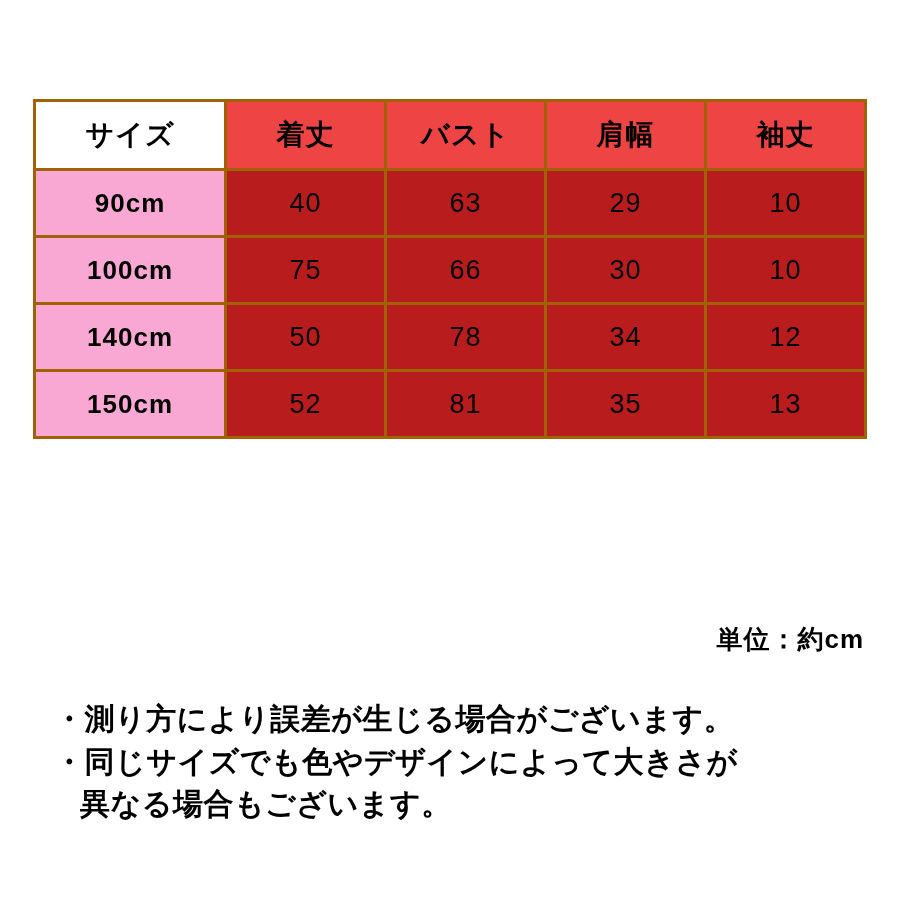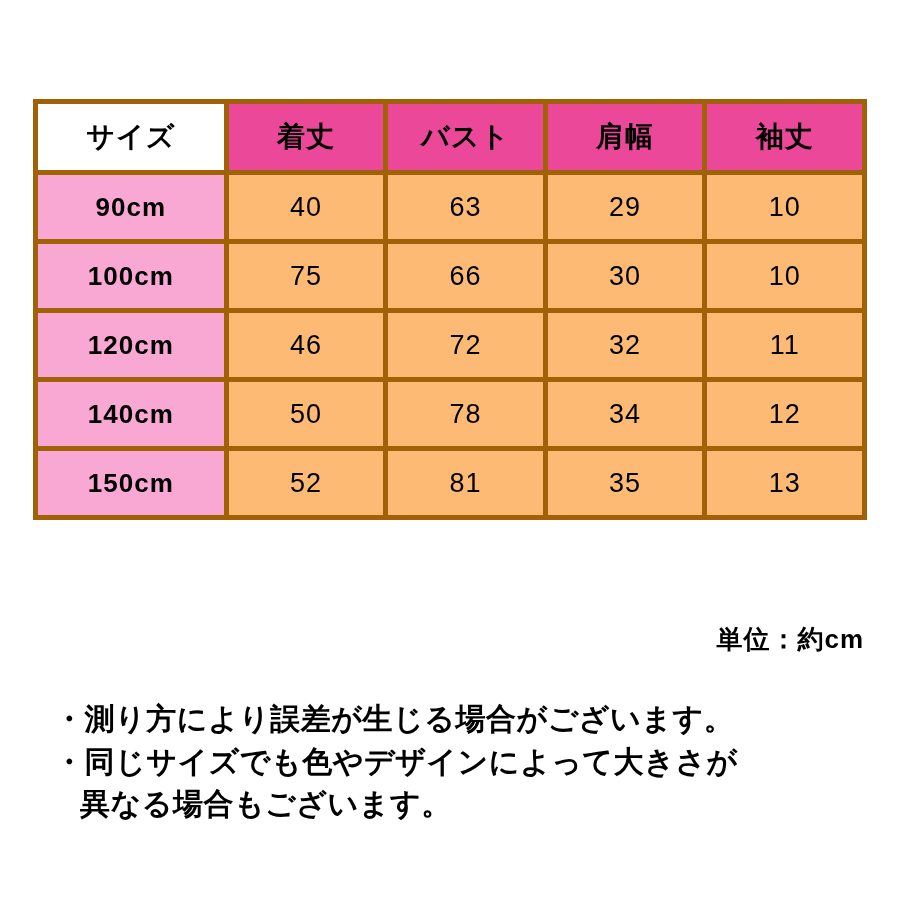--- a/index.html
+++ b/index.html
@@ -29,45 +29,45 @@
   table.size-table {
     border-collapse: collapse;
     width: 100%;
     table-layout: fixed;
     border: 3px solid #000000;
   }
   table.size-table col.c-size { width: 23.0%; }
   table.size-table col.c-col  { width: 19.25%; }
   table.size-table th,
   table.size-table td {
-    border: 5px solid #a16207;
+    border: 3px solid #a16207;
     text-align: center;
     vertical-align: middle;
     font-size: 27px;
     font-weight: bold;
     height: 64px;
     padding: 0;
     letter-spacing: 1px;
   }
   table.size-table thead th {
     height: 66px;
     font-size: 28px;
   }
   table.size-table thead th.hdr-size {
     background: #ffffff;
   }
   table.size-table thead th.hdr-col {
-    background: #ec4899;
+    background: #ef4444;
   }
   table.size-table tbody td.cell-size {
     background: #f9a8d4;
     font-size: 26px;
   }
   table.size-table tbody td.cell-val {
-    background: #fdba74;
+    background: #b91c1c;
     font-size: 27px;
     font-weight: normal;
   }
   .unit-note {
     position: absolute;
     right: 36px;
     top: 622px;
     font-size: 26px;
     font-weight: bold;
     letter-spacing: 1px;
@@ -122,27 +122,20 @@
           <td class="cell-val">10</td>
         </tr>
         <tr>
           <td class="cell-size">100cm</td>
           <td class="cell-val">75</td>
           <td class="cell-val">66</td>
           <td class="cell-val">30</td>
           <td class="cell-val">10</td>
         </tr>
         <tr>
-          <td class="cell-size">120cm</td>
-          <td class="cell-val">46</td>
-          <td class="cell-val">72</td>
-          <td class="cell-val">32</td>
-          <td class="cell-val">11</td>
-        </tr>
-        <tr>
           <td class="cell-size">140cm</td>
           <td class="cell-val">50</td>
           <td class="cell-val">78</td>
           <td class="cell-val">34</td>
           <td class="cell-val">12</td>
         </tr>
         <tr>
           <td class="cell-size">150cm</td>
           <td class="cell-val">52</td>
           <td class="cell-val">81</td>

